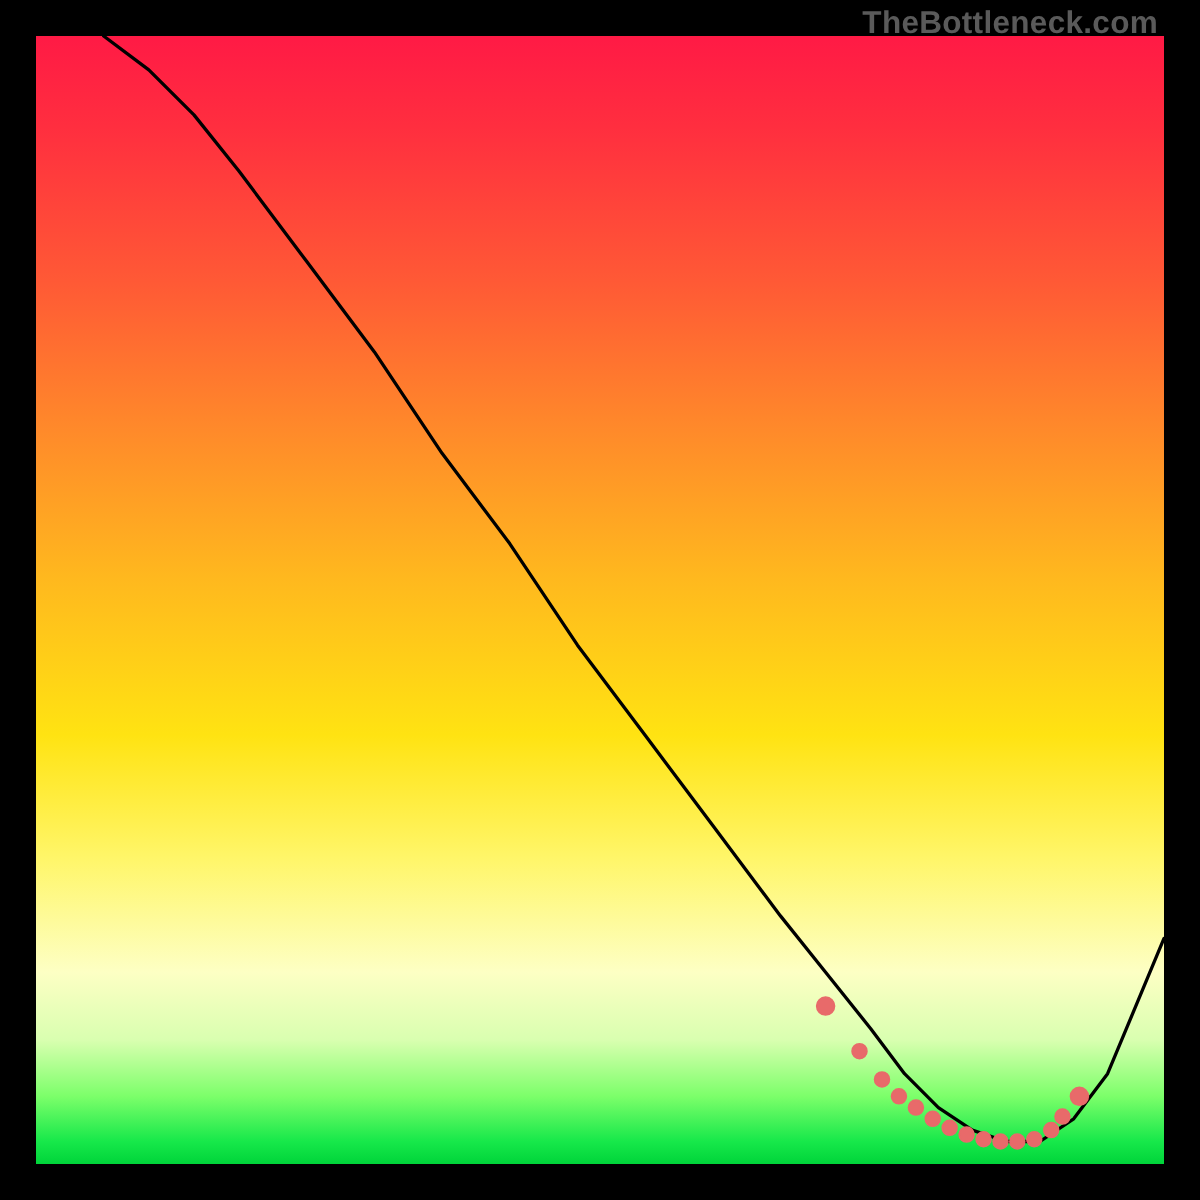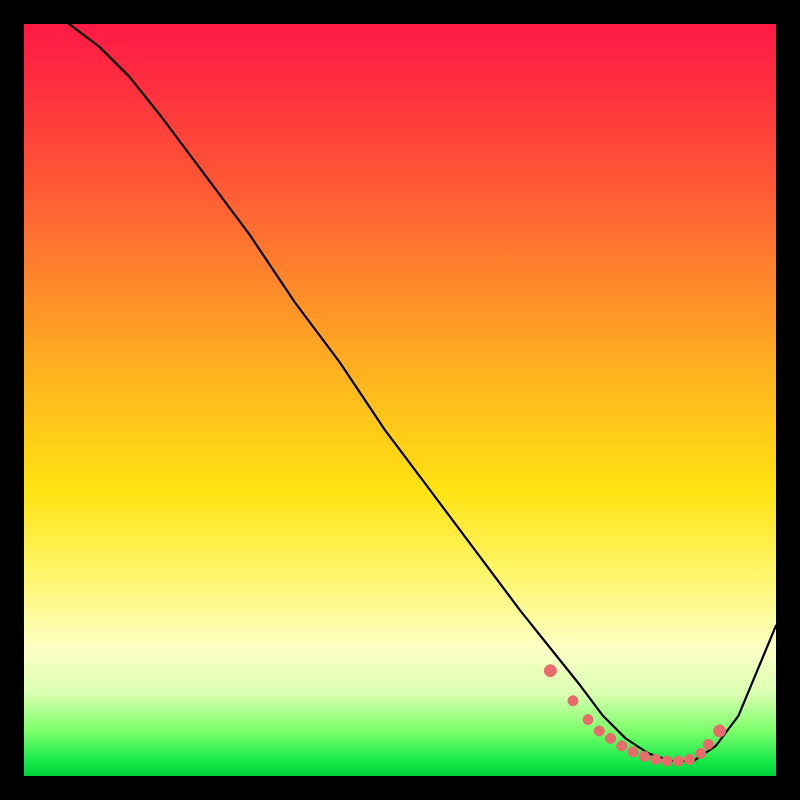--- a/index.html
+++ b/index.html
@@ -67,20 +67,21 @@
   }
   .dot {
     fill: #e86a6a;
     stroke: #e86a6a;
   }
 </style>
 </head>
 <body>
 
 <div class="frame">
+  <div class="watermark">TheBottleneck.com</div>
 
   <div class="plot-area">
     <svg class="overlay" viewBox="0 0 752 752">
       <path id="curve-path" class="curve" d="M45.1 0.0 L75.2 22.6 L105.3 52.6 L135.4 90.2 L180.5 150.4 L225.6 210.6 L270.7 278.2 L315.8 338.4 L361.0 406.1 L406.1 466.2 L451.2 526.4 L496.3 586.6 L526.4 624.2 L556.5 661.8 L579.0 691.8 L601.6 714.4 L624.2 729.4 L646.7 737.0 L669.3 737.0 L691.8 721.9 L714.4 691.8 L752.0 601.6"></path>
       <g id="dots-group">
           <circle cx="526.4" cy="646.7" r="6" class="dot"></circle>
           <circle cx="549.0" cy="676.8" r="5" class="dot"></circle>
           <circle cx="564.0" cy="695.6" r="5" class="dot"></circle>
           <circle cx="575.3" cy="706.9" r="5" class="dot"></circle>
           <circle cx="586.6" cy="714.4" r="5" class="dot"></circle>

